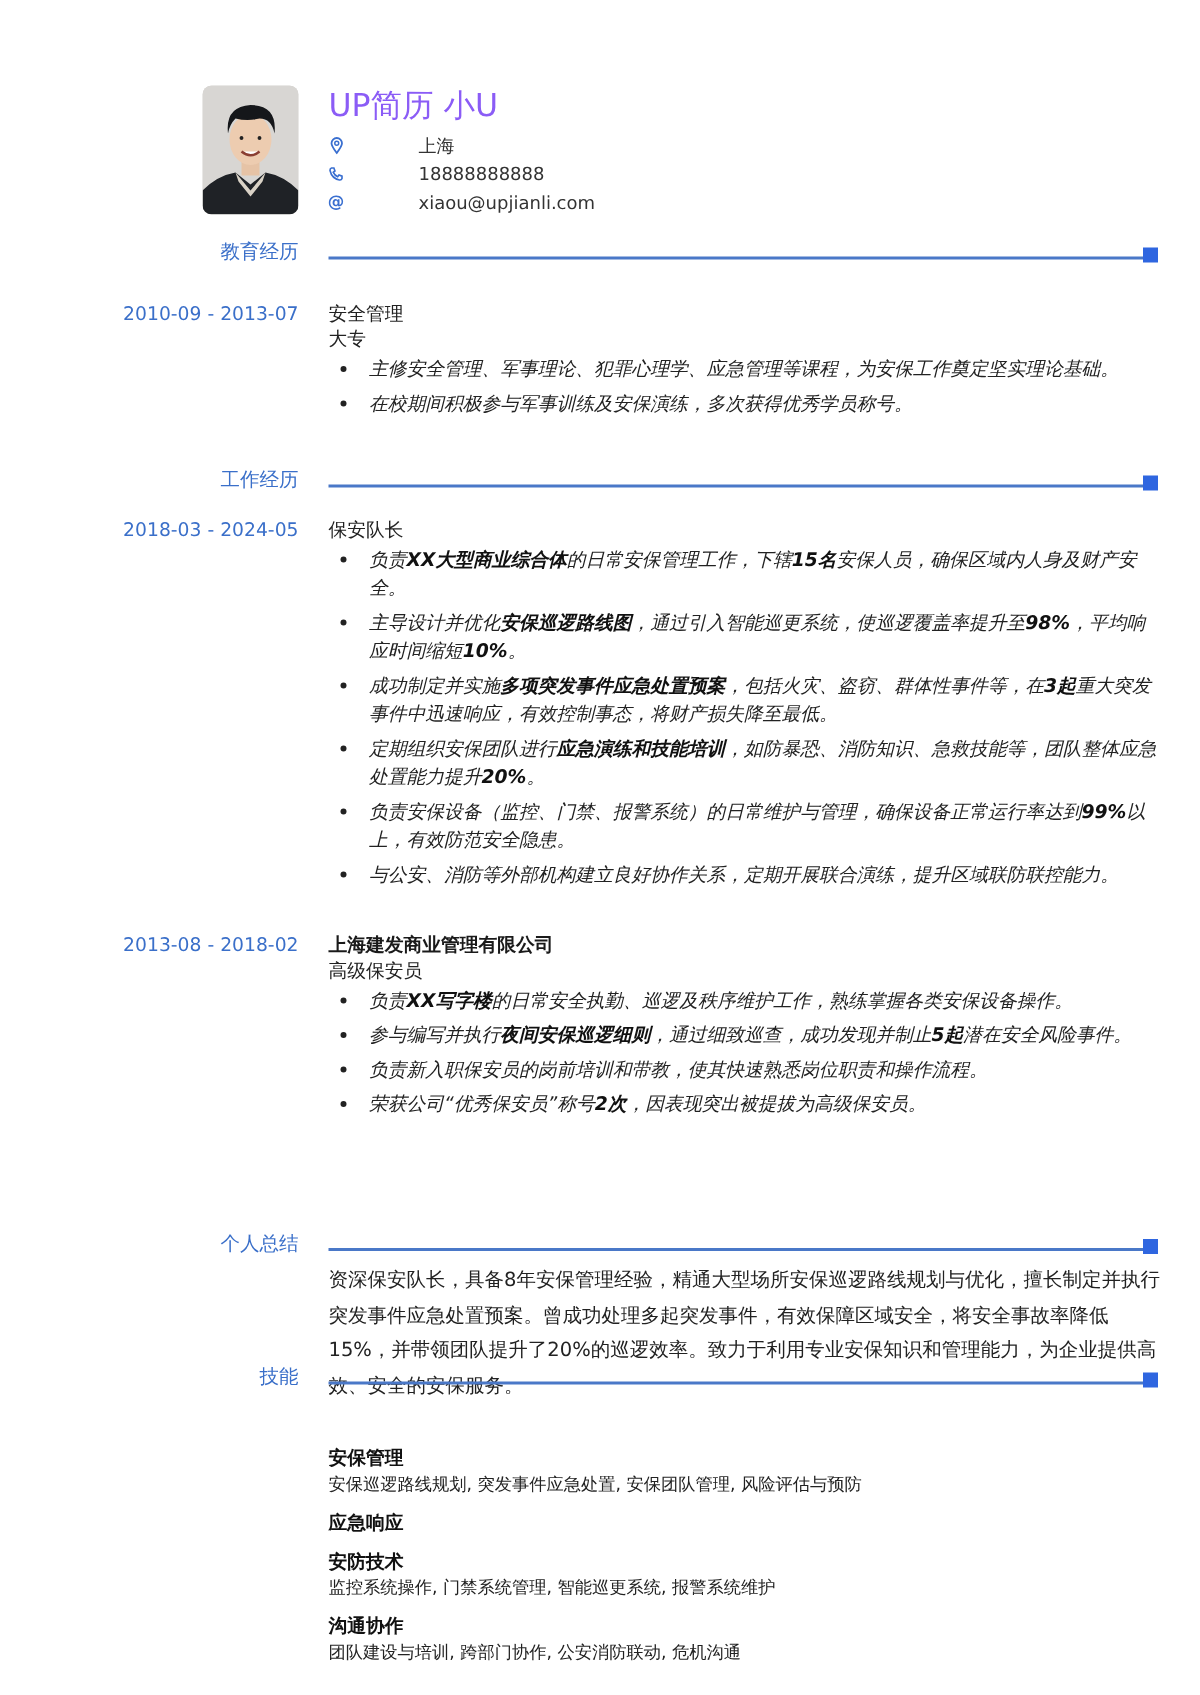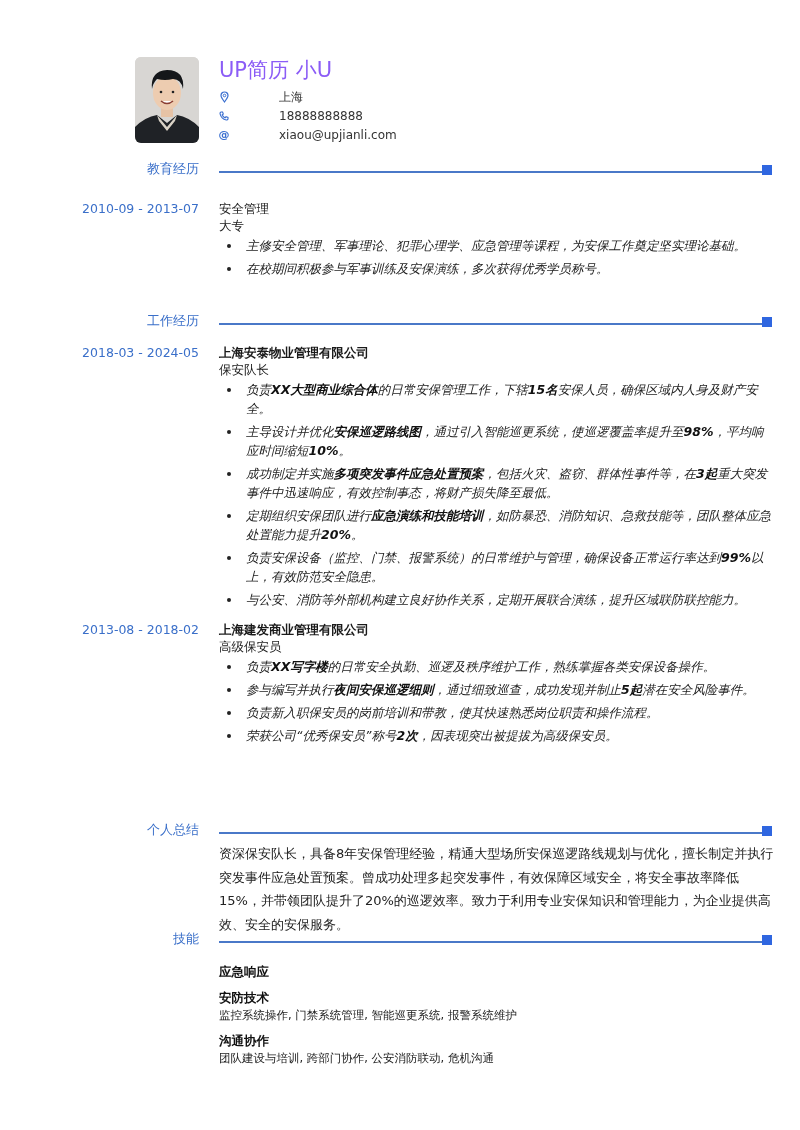--- a/index.html
+++ b/index.html
@@ -94,21 +94,20 @@
 </div>
 
 <div class="section-head" style="top:312px;">
   <span class="title">工作经历</span>
   <div class="line"></div>
   <div class="sq"></div>
 </div>
 <div class="entry" style="top:344px;">
   <div class="date">2018-03 - 2024-05</div>
   <div class="body">
-    <div class="org">上海安泰物业管理有限公司</div>
     <div class="sub">保安队长</div>
     <ul class="bullets">
         <li>负责<b>XX大型商业综合体</b>的日常安保管理工作，下辖<b>15名</b>安保人员，确保区域内人身及财产安全。</li>
         <li>主导设计并优化<b>安保巡逻路线图</b>，通过引入智能巡更系统，使巡逻覆盖率提升至<b>98%</b>，平均响应时间缩短<b>10%</b>。</li>
         <li>成功制定并实施<b>多项突发事件应急处置预案</b>，包括火灾、盗窃、群体性事件等，在<b>3起</b>重大突发事件中迅速响应，有效控制事态，将财产损失降至最低。</li>
         <li>定期组织安保团队进行<b>应急演练和技能培训</b>，如防暴恐、消防知识、急救技能等，团队整体应急处置能力提升<b>20%</b>。</li>
         <li>负责安保设备（监控、门禁、报警系统）的日常维护与管理，确保设备正常运行率达到<b>99%</b>以上，有效防范安全隐患。</li>
         <li>与公安、消防等外部机构建立良好协作关系，定期开展联合演练，提升区域联防联控能力。</li>
       </ul>
   </div>
@@ -127,26 +126,30 @@
   </div>
 </div>
 
 <div class="section-head" style="top:821px;">
   <span class="title">个人总结</span>
   <div class="line"></div>
   <div class="sq"></div>
 </div>
 <div class="summary">资深保安队长，具备8年安保管理经验，精通大型场所安保巡逻路线规划与优化，擅长制定并执行突发事件应急处置预案。曾成功处理多起突发事件，有效保障区域安全，将安全事故率降低15%，并带领团队提升了20%的巡逻效率。致力于利用专业安保知识和管理能力，为企业提供高效、安全的安保服务。</div>
 
-<div class="section-head" style="top:930px;">
+<div class="section-head" style="top:910px;">
   <span class="title">技能</span>
   <div class="line"></div>
   <div class="sq"></div>
 </div>
 <div class="skills">
+  <div class="skill">
+    <div class="k">安保管理</div>
+    <div class="v">安保巡逻路线规划, 突发事件应急处置, 安保团队管理, 风险评估与预防</div>
+  </div>
   <div class="skill">
     <div class="k">应急响应</div>
   </div>
   <div class="skill">
     <div class="k">安防技术</div>
     <div class="v">监控系统操作, 门禁系统管理, 智能巡更系统, 报警系统维护</div>
   </div>
   <div class="skill">
     <div class="k">沟通协作</div>
     <div class="v">团队建设与培训, 跨部门协作, 公安消防联动, 危机沟通</div>

